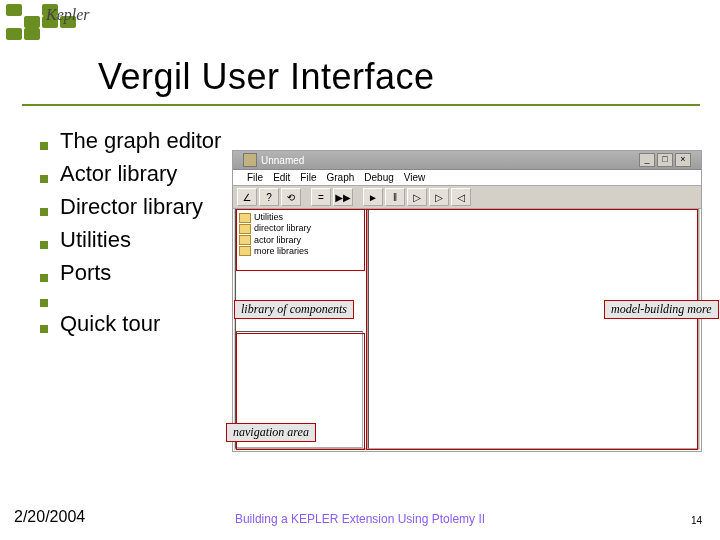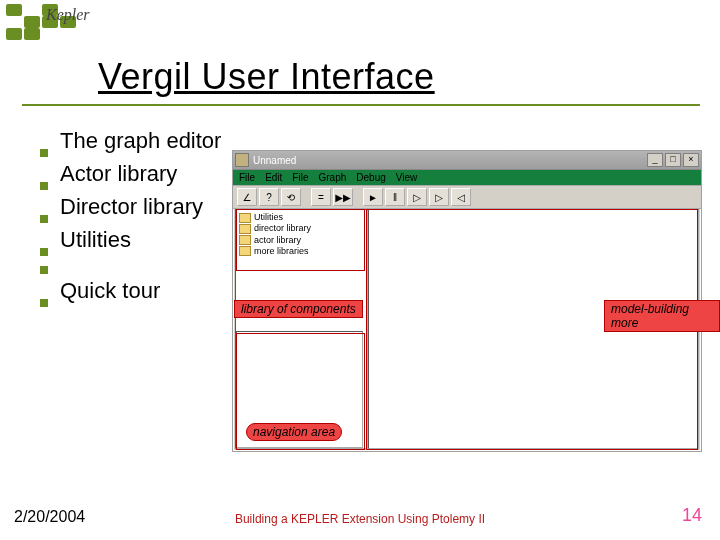--- a/index.html
+++ b/index.html
@@ -35,21 +35,20 @@
     font-style: italic;
     font-size: 16px;
     color: #444;
   }
   
   .title-wrap {
     position: absolute;
     top: 56px;
     left: 98px;
     right: 30px;
-    text-decoration: underline;
   }
   .slide-title {
     font-family: Verdana, sans-serif;
     font-size: 36px;
     font-weight: 400;
     margin: 0 0 2px 0;
     letter-spacing: 0.5px;
   }
   .title-rule {
     position: absolute;
@@ -62,21 +61,21 @@
   
   .bullets {
     position: absolute;
     top: 124px;
     left: 40px;
     font-size: 22px;
     line-height: 1.5;
   }
   .bullet {
     display: flex;
-    align-items: flex-end;
+    align-items: center;
     gap: 12px;
   }
   .sqbul {
     width: 8px; height: 8px;
     background: #6b8e23;
     display: inline-block;
     margin-top: 10px;
     flex: 0 0 auto;
   }
   
@@ -91,21 +90,21 @@
     border: 1px solid #a0a0a0;
     background: #d4d0c8;
     box-shadow: 0 0 0 1px #fff inset;
   }
   .titlebar {
     display: flex;
     align-items: center;
     height: 18px;
     background: linear-gradient(#b4b4b4, #9e9e9e);
     color: #fff;
-    padding: 0 2px;
+    padding: 0 10px;
     border-bottom: 1px solid #888;
   }
   .titlebar .app-icon {
     width: 12px; height: 12px;
     background: #c2b280;
     margin-right: 4px;
     border: 1px solid #777;
   }
   .win-title { flex: 1; font-size: 10px; color: #fff; }
   .win-btns { display: flex; gap: 2px; }
@@ -114,22 +113,22 @@
     background: #d4d0c8;
     border: 1px solid #808080;
     font-size: 9px;
     line-height: 10px;
     text-align: center;
     color: #000;
   }
   .menubar {
     display: flex;
     gap: 10px;
-    padding: 2px 6px;
-    background: #15803d;
+    padding: 2px 14px;
+    background: #ffffff;
     border-bottom: 1px solid #aaa;
     font-size: 10px;
   }
   .menuitem { color: #000; }
   .toolbar {
     display: flex;
     gap: 2px;
     padding: 2px 4px;
     background: #d4d0c8;
     border-bottom: 1px solid #aaa;
@@ -184,23 +183,23 @@
     left: 3px;
     bottom: 3px;
     width: 125px;
     height: 115px;
     background: #fff;
     border: 1px inset #aaa;
   }
   
   .callout {
     position: absolute;
-    background: #ef4444;
+    background: #e5e5e5;
     border: 1px solid #b00000;
-    font-family: Liberation Sans, sans-serif;
+    font-family: Liberation Serif, serif;
     font-style: italic;
     font-size: 12px;
     padding: 1px 6px;
     color: #000;
     z-index: 5;
   }
   .red-box {
     position: absolute;
     border: 1px solid #b00000;
     z-index: 4;
@@ -213,28 +212,28 @@
     font-size: 16px;
     color: #000;
   }
   .footer-title {
     position: absolute;
     bottom: 14px;
     left: 0;
     right: 0;
     text-align: center;
     font-size: 12px;
-    color: #b91c1c;
+    color: #8b5cf6;
   }
   .footer-page {
     position: absolute;
     bottom: 14px;
     right: 18px;
-    font-size: 18px;
-    color: #ec4899;
+    font-size: 10px;
+    color: #000000;
   }
 </style>
 </head>
 <body>
 
 <div class="logo-area">
   <div class="logo-row">
     <div class="logo-cell"></div>
       <div class="logo-cell empty"></div>
       <div class="logo-cell"></div>
@@ -267,20 +266,24 @@
       <span class="sqbul"></span>
       <span>Actor library</span>
     </div>
   <div class="bullet">
       <span class="sqbul"></span>
       <span>Director library</span>
     </div>
   <div class="bullet">
       <span class="sqbul"></span>
       <span>Utilities</span>
+    </div>
+  <div class="bullet">
+      <span class="sqbul"></span>
+      <span>Ports</span>
     </div>
   <div class="bullet">
       <span class="sqbul"></span>
     </div>
   <div class="bullet">
       <span class="sqbul"></span>
       <span>Quick tour</span>
     </div>
 </div>
 
@@ -338,18 +341,18 @@
     <div class="canvas-pane"></div>
   </div>
   <div class="nav-pane"></div>
 
   <div class="red-box" style="left:3px; top:58px; width:127px; height:60px;"></div>
   <div class="red-box" style="left:3px; top:182px; width:127px; height:115px;"></div>
   <div class="red-box" style="left:133px; top:58px; right:3px; height:239px;"></div>
 </div>
 
 <div class="callout" style="top:300px; left:234px;">library of components</div>
-<div class="callout" style="top:423px; left:246px;border-radius:9px;">navigation area</div>
+<div class="callout" style="top:423px; left:226px;">navigation area</div>
 <div class="callout" style="top:300px; left:604px;">model-building more</div>
 
 <div class="footer-date">2/20/2004</div>
 <div class="footer-title">Building a KEPLER Extension Using Ptolemy II</div>
 <div class="footer-page">14</div>
 
 </body></html>

